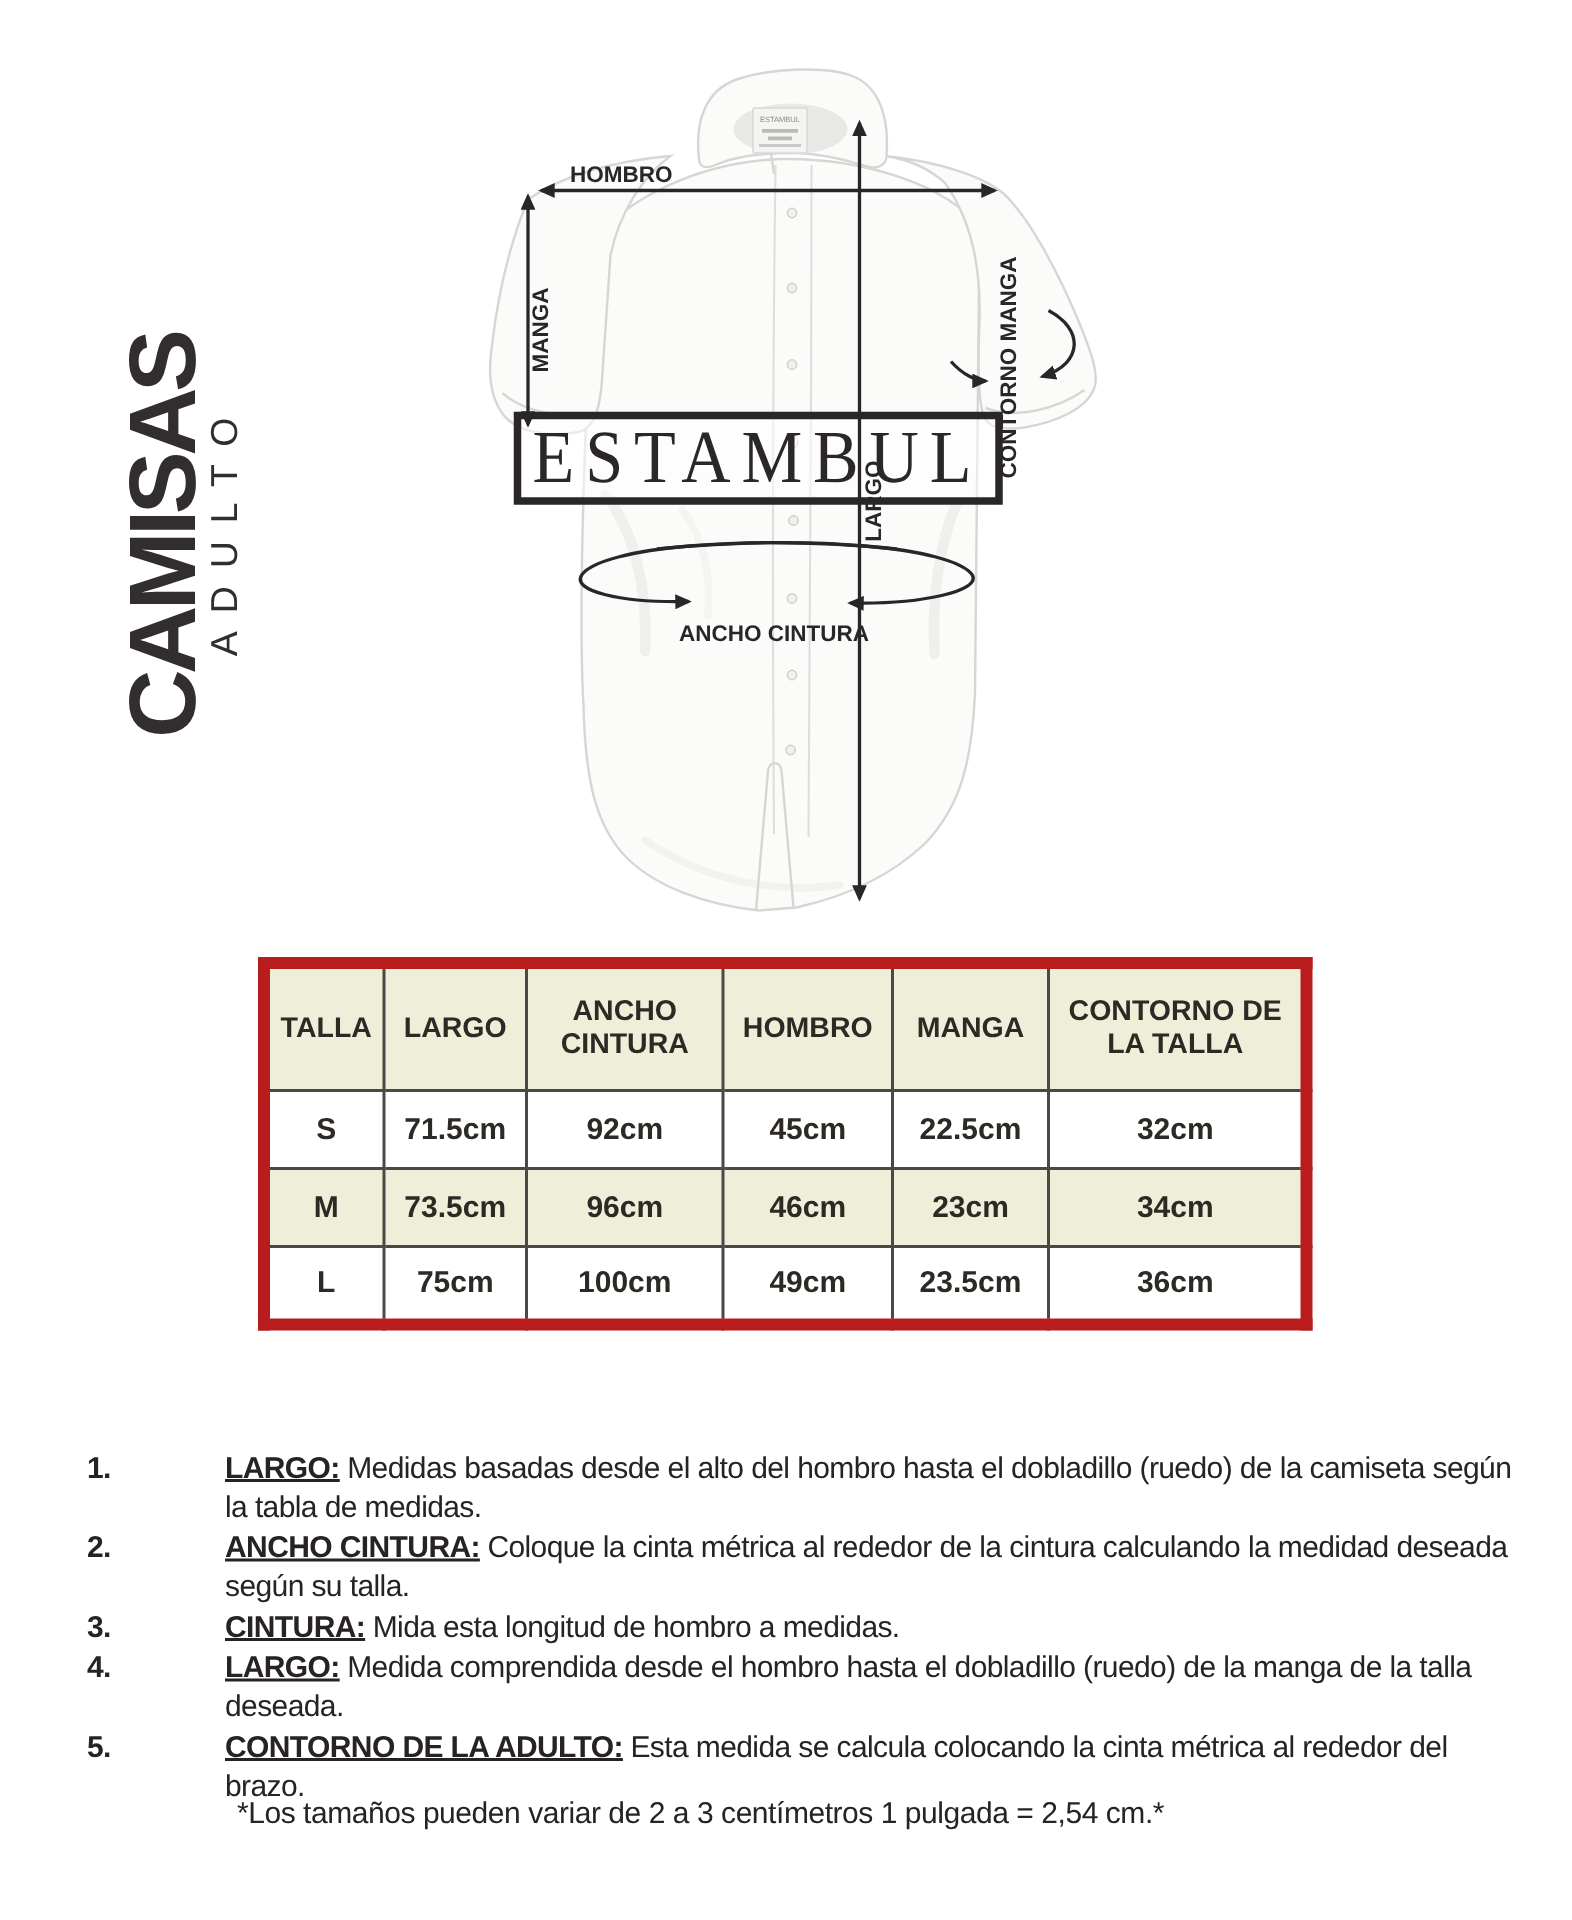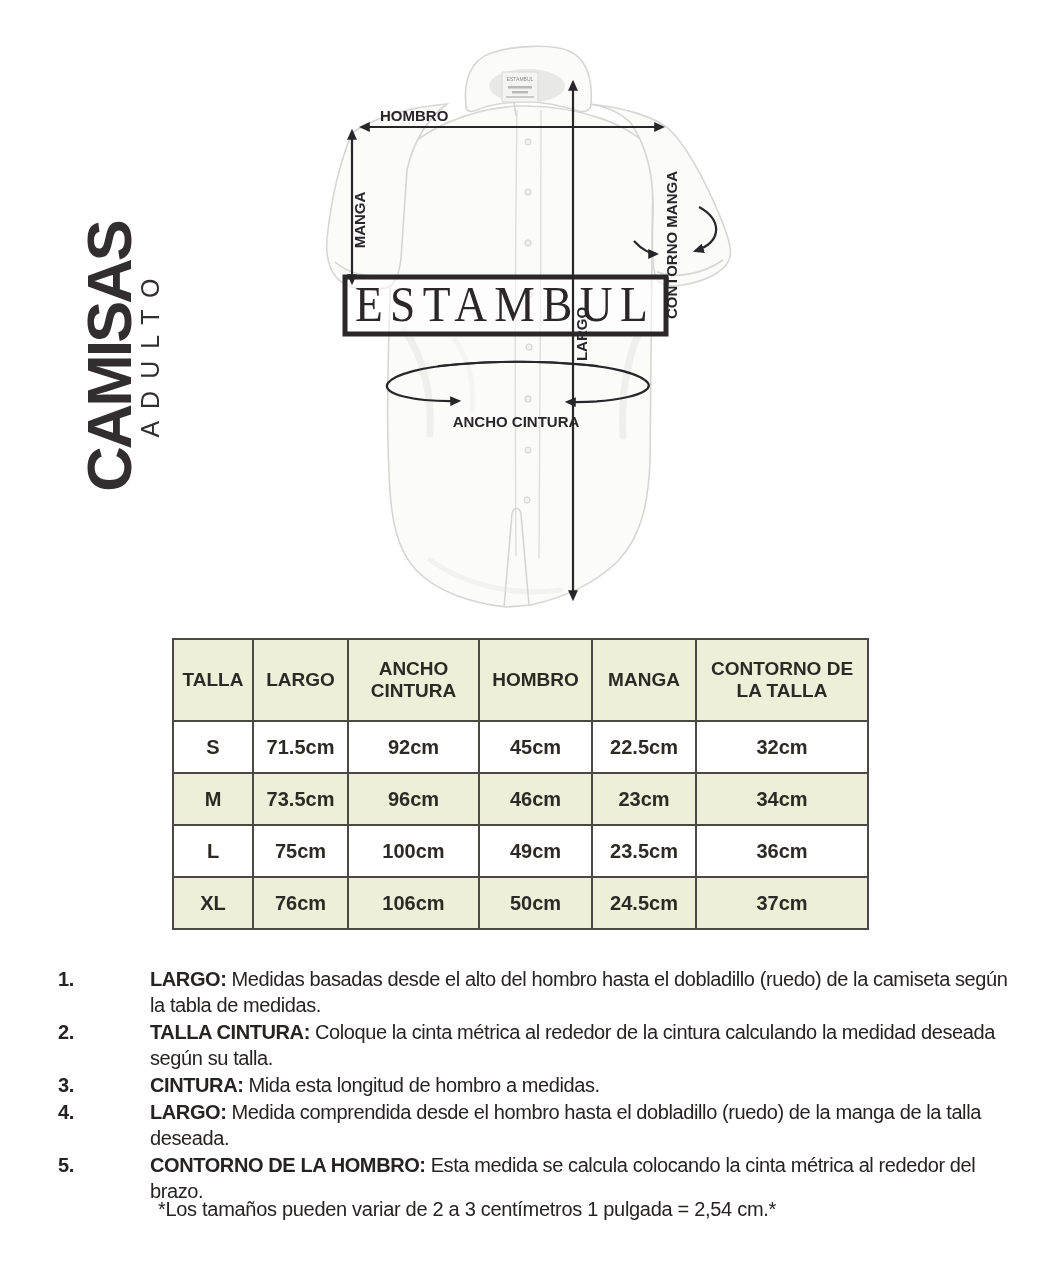--- a/index.html
+++ b/index.html
@@ -18,34 +18,34 @@
   .diagram{position:absolute;left:300px;top:38px;width:460px;height:592px;}
   .ann-label{font-family:"Liberation Sans",sans-serif;font-weight:bold;font-size:15px;fill:#29262a;}
   .logo-text{font-family:"Liberation Serif",serif;font-size:50px;fill:#2b2728;}
   .tag-text{font-family:"Liberation Sans",sans-serif;font-size:5px;fill:#8a8a88;}
 
   
   .size-table{position:absolute;left:172px;top:638px;border-collapse:collapse;table-layout:fixed;
               width:695px;}
   .size-table th,.size-table td{border:2px solid #4b4946;text-align:center;vertical-align:middle;
               color:#2d2a26;padding:0;}
-  .size-table{border:1px solid #b91c1c;}
+  .size-table{border:8px solid #b91c1c;}
   .size-table thead th{height:80px;font-size:19px;font-weight:bold;line-height:22px;background:#edefd9;}
   .size-table tbody tr{height:52px;}
   .size-table tbody th{font-size:20px;font-weight:bold;}
   .size-table tbody td{font-size:20px;font-weight:700;}
   .size-table tr.beige th,.size-table tr.beige td{background:#edefd9;}
   .size-table tr.white th,.size-table tr.white td{background:#ffffff;}
 
   
   .notes{position:absolute;left:58px;top:966px;width:952px;}
   .note{position:relative;padding-left:92px;font-size:20px;line-height:26px;
         letter-spacing:-0.4px;color:#262322;margin-bottom:1px;}
   .note .num{position:absolute;left:0;top:0;font-weight:bold;}
-  .note .lbl{font-weight:bold;margin-right:5px;}
+  .note .lbl{font-weight:bold;margin-right:5px;text-decoration:underline;}
 
   
   .footnote{position:absolute;left:0;top:1198px;width:934px;text-align:center;
             font-size:20px;letter-spacing:-0.3px;color:#262322;}
 </style>
 </head>
 <body>
 
 <div class="page">
 
@@ -177,44 +177,36 @@
         <td>34cm</td>
       </tr>
       <tr class="white">
         <th>L</th>
         <td>75cm</td>
         <td>100cm</td>
         <td>49cm</td>
         <td>23.5cm</td>
         <td>36cm</td>
       </tr>
-      <tr class="beige">
-        <th>XL</th>
-        <td>76cm</td>
-        <td>106cm</td>
-        <td>50cm</td>
-        <td>24.5cm</td>
-        <td>37cm</td>
-      </tr>
     </tbody>
   </table>
 
   <div class="notes">
     <div class="note">
       <span class="num">1.</span><span class="lbl">LARGO:</span><span>Medidas basadas desde el alto del hombro hasta el dobladillo (ruedo) de la camiseta según la tabla de medidas.</span>
     </div>
     <div class="note">
-      <span class="num">2.</span><span class="lbl">TALLA CINTURA:</span><span>Coloque la cinta métrica al rededor de la cintura calculando la medidad deseada según su talla.</span>
+      <span class="num">2.</span><span class="lbl">ANCHO CINTURA:</span><span>Coloque la cinta métrica al rededor de la cintura calculando la medidad deseada según su talla.</span>
     </div>
     <div class="note">
       <span class="num">3.</span><span class="lbl">CINTURA:</span><span>Mida esta longitud de hombro a medidas.</span>
     </div>
     <div class="note">
       <span class="num">4.</span><span class="lbl">LARGO:</span><span>Medida comprendida desde el hombro hasta el dobladillo (ruedo) de la manga de la talla deseada.</span>
     </div>
     <div class="note">
-      <span class="num">5.</span><span class="lbl">CONTORNO DE LA HOMBRO:</span><span>Esta medida se calcula colocando la cinta métrica al rededor del brazo.</span>
+      <span class="num">5.</span><span class="lbl">CONTORNO DE LA ADULTO:</span><span>Esta medida se calcula colocando la cinta métrica al rededor del brazo.</span>
     </div>
   </div>
 
   <div class="footnote">*Los tamaños pueden variar de 2 a 3 centímetros 1 pulgada = 2,54 cm.*</div>
 
 </div>
 
 </body></html>

